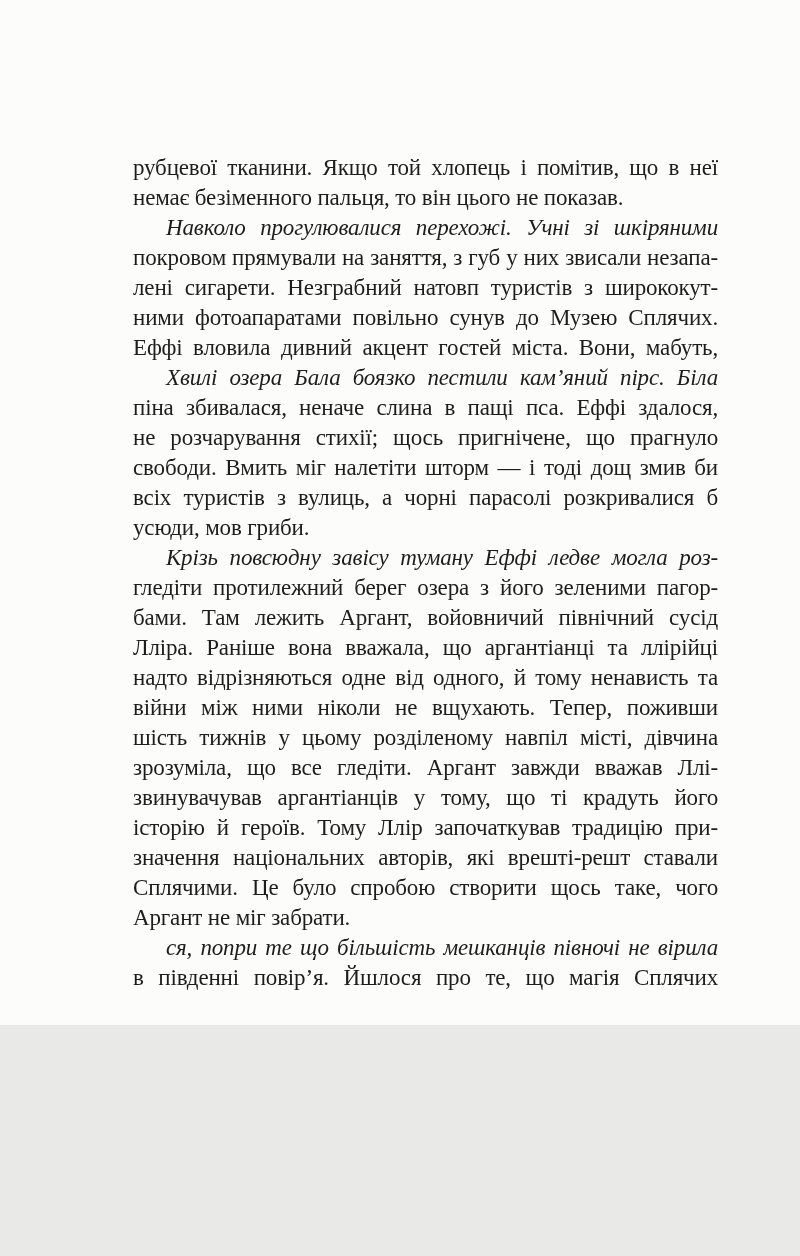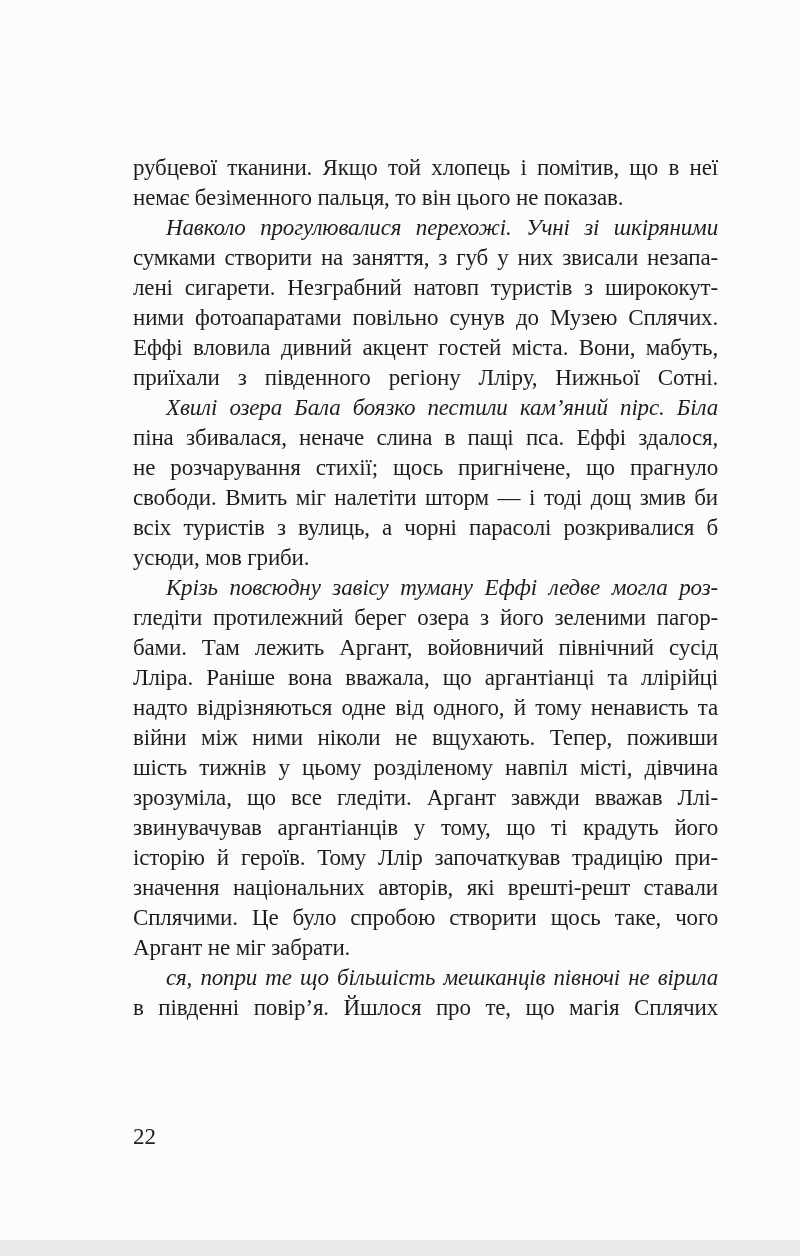--- a/index.html
+++ b/index.html
@@ -5,21 +5,21 @@
   * { margin: 0; padding: 0; box-sizing: border-box; }
 
   html, body {
     width: 800px;
     background: #e9e9e7;
   }
 
   .book-page {
     position: relative;
     width: 800px;
-    height: 1240px;
+    height: 1025px;
     background: #fcfcfb;
     overflow: hidden;
     font-family: "Liberation Serif", "DejaVu Serif", serif;
     color: #1e1d1d;
   }
 
   .text-block {
     position: absolute;
     left: 133px;
     top: 153px;
@@ -65,25 +65,24 @@
 <body>
 
 <div class="book-page">
   <div class="text-block" id="text-block">
       <div class="para">
         <div class="line">рубцевої тканини. Якщо той хлопець і помітив, що в неї</div>
         <div class="line natural">немає безіменного пальця, то він цього не показав.</div>
       </div>
       <div class="para indented">
         <div class="line">Навколо прогулювалися перехожі. Учні зі шкіряними</div>
-        <div class="line">сумками створити на заняття, з губ у них звисали незапа-</div>
+        <div class="line">покровом прямували на заняття, з губ у них звисали незапа-</div>
         <div class="line">лені сигарети. Незграбний натовп туристів з ширококут-</div>
         <div class="line">ними фотоапаратами повільно сунув до Музею Сплячих.</div>
         <div class="line">Еффі вловила дивний акцент гостей міста. Вони, мабуть,</div>
-        <div class="line">приїхали з південного регіону Лліру, Нижньої Сотні.</div>
       </div>
       <div class="para indented">
         <div class="line">Хвилі озера Бала боязко пестили кам’яний пірс. Біла</div>
         <div class="line">піна збивалася, неначе слина в пащі пса. Еффі здалося,</div>
         <div class="line">не розчарування стихії; щось пригнічене, що прагнуло</div>
         <div class="line">свободи. Вмить міг налетіти шторм — і тоді дощ змив би</div>
         <div class="line">всіх туристів з вулиць, а чорні парасолі розкривалися б</div>
         <div class="line natural">усюди, мов гриби.</div>
       </div>
       <div class="para indented">

